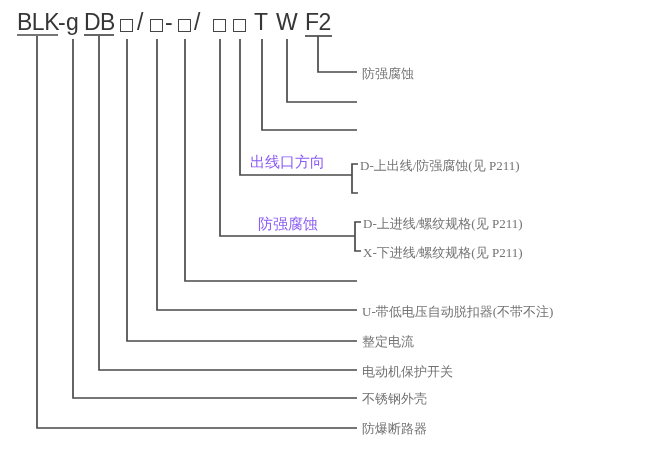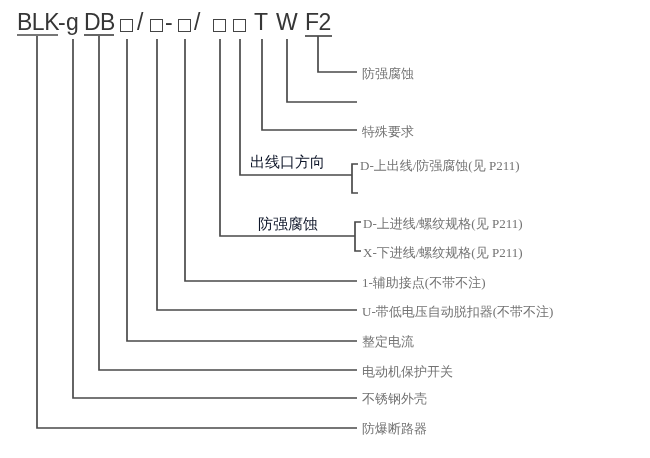--- a/index.html
+++ b/index.html
@@ -16,21 +16,21 @@
   .box{
     position:absolute;top:19px;width:11px;height:11px;
     border:1.7px solid #444444;background:transparent;
   }
   .lbl{
     position:absolute;
     font-family:"Liberation Serif","DejaVu Serif",serif;
     font-size:13px;line-height:1;color:#737373;
     transform:translateY(-50%);white-space:pre;
   }
-  .dir{font-size:15px;color:#0f172a;}
+  .dir{font-size:15px;color:#8b5cf6;}
 </style>
 </head>
 <body>
 
 <div class="stage">
 
   <svg class="lines" width="650" height="458" viewBox="0 0 650 458" aria-hidden="true">
 
     <path d="M17 35 H58"></path>
     <path d="M84 35 H114"></path>
@@ -62,29 +62,27 @@
   <span class="code" style="left:165px">-</span>
   <span class="box" style="left:178px"></span>
   <span class="code" style="left:194px">/</span>
   <span class="box" style="left:213px"></span>
   <span class="box" style="left:233px"></span>
   <span class="code" style="left:254px">T</span>
   <span class="code" style="left:276px">W</span>
   <span class="code" style="left:305px">F2</span>
 
   <span class="lbl" style="left:362px;top:73px">防强腐蚀</span>
-  <span class="lbl" style="left:362px;top:131px">特殊要求</span>
 
   <span class="lbl dir" style="left:250px;top:162px">出线口方向</span>
   <span class="lbl" style="left:360px;top:165px">D-上出线/防强腐蚀(见 P211)</span>
 
   <span class="lbl dir" style="left:258px;top:224px">防强腐蚀</span>
   <span class="lbl" style="left:363px;top:223px">D-上进线/螺纹规格(见 P211)</span>
   <span class="lbl" style="left:363px;top:252px">X-下进线/螺纹规格(见 P211)</span>
 
-  <span class="lbl" style="left:362px;top:282px">1-辅助接点(不带不注)</span>
   <span class="lbl" style="left:362px;top:311px">U-带低电压自动脱扣器(不带不注)</span>
   <span class="lbl" style="left:362px;top:341px">整定电流</span>
   <span class="lbl" style="left:362px;top:371px">电动机保护开关</span>
   <span class="lbl" style="left:362px;top:398px">不锈钢外壳</span>
   <span class="lbl" style="left:362px;top:428px">防爆断路器</span>
 
 </div>
 
 </body></html>

